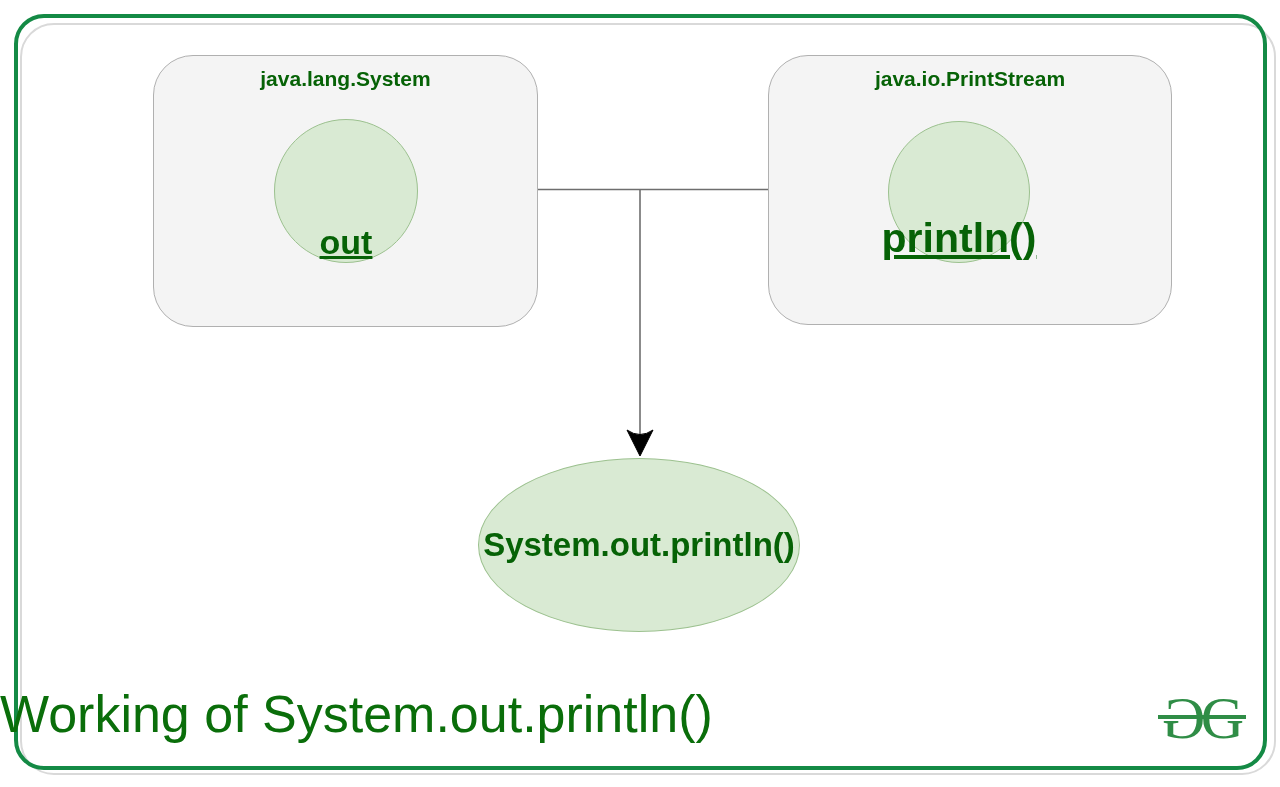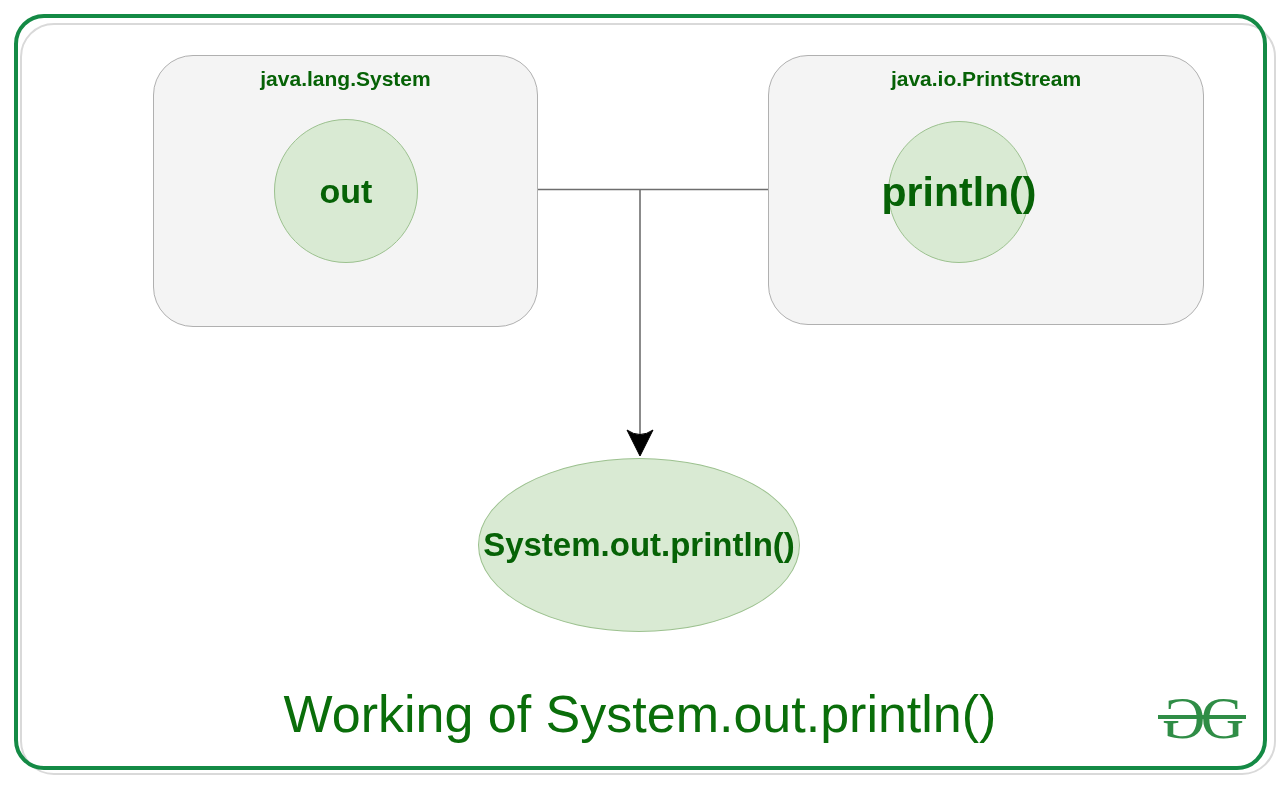--- a/index.html
+++ b/index.html
@@ -31,49 +31,49 @@
   }
 
   .layer{position:absolute;inset:0;z-index:2;}
 
   
   .class-box{
     position:absolute;background:var(--box-fill);
     border:1px solid var(--box-border);border-radius:40px;
   }
   .class-box.left{left:153px;top:55px;width:385px;height:272px;padding-left:28px;}
-  .class-box.right{left:768px;top:55px;width:436px;height:270px;}
+  .class-box.right{left:768px;top:55px;width:404px;height:270px;}
   .class-box-label{
     position:absolute;left:0;right:0;top:11px;text-align:center;
     font-size:21px;font-weight:bold;color:var(--dark-green-text);
   }
   .member-circle{
     position:absolute;border-radius:50%;
     background:var(--node-fill);border:1px solid var(--node-border);
-    display:flex;align-items:center;justify-content:center;
-    font-weight:bold;color:var(--dark-green-text);
+    display:flex;align-items:flex-end;justify-content:center;
+    font-weight:bold;color:var(--dark-green-text);text-decoration:underline;
   }
   .class-box.left  .member-circle{left:120px;top:63px;width:144px;height:144px;font-size:34px;}
   .class-box.right .member-circle{left:119px;top:65px;width:142px;height:142px;font-size:41px;}
 
   
   svg.connectors{position:absolute;inset:0;width:1280px;height:787px;}
 
   
   .result-ellipse{
     position:absolute;left:478px;top:458px;width:322px;height:174px;
     background:var(--node-fill);border:1px solid var(--node-border);
     border-radius:50%;
     display:flex;align-items:center;justify-content:center;
     font-weight:bold;font-size:33px;color:var(--dark-green-text);
   }
 
   
   .diagram-title{
-    position:absolute;left:0;right:0;top:684px;text-align:center;
+    position:absolute;left:0;right:0;top:684px;text-align:left;
     font-size:52px;font-weight:400;color:var(--title-green);
     letter-spacing:0px;
   }
 
   
   .gfg-logo{
     position:absolute;right:36px;top:692px;height:52px;
     font-family:"Liberation Serif",serif;font-size:60px;line-height:52px;
     color:var(--logo-green);z-index:3;white-space:nowrap;
   }

